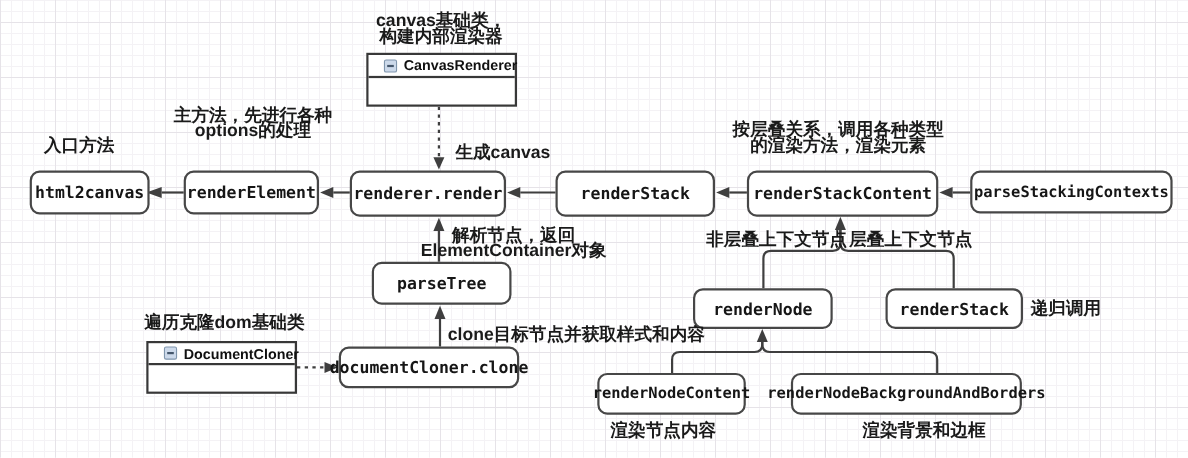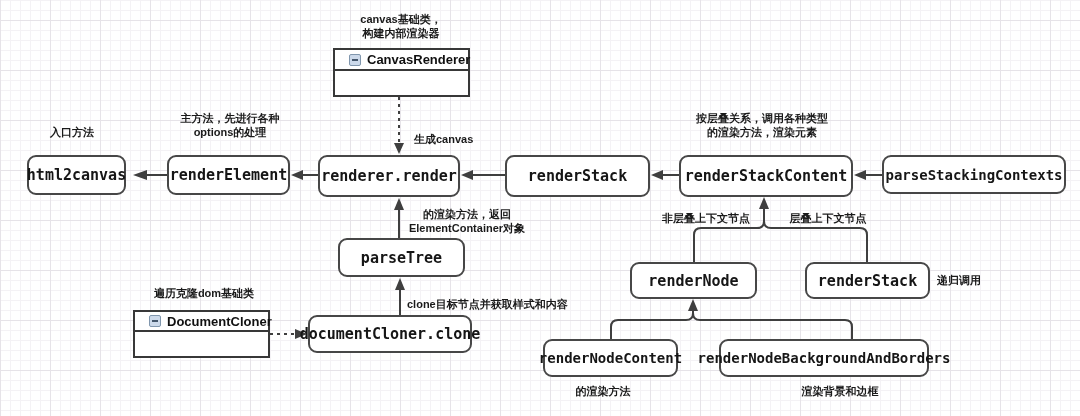--- a/index.html
+++ b/index.html
@@ -45,21 +45,21 @@
     background:#ccd9ea; border:1px solid #8096ad; border-radius:2px;
   }
   .collapse::before {
     content:""; position:absolute; left:2px; top:4px; width:6px; height:2px;
     background:#44566b;
   }
   .uml-body { width:100%; }
 
   .note {
     position:absolute; z-index:3;
-    font-size:11px; font-weight:600; color:#1a1a1a;
+    font-size:16px; font-weight:600; color:#1a1a1a;
     line-height:13.5px; white-space:nowrap; text-align:center;
   }
   .note.ctr { transform:translateX(-50%); }
 </style>
 </head>
 <body>
 
 <div class="canvas">
 
   <svg class="wires" width="1080" height="416">
@@ -111,21 +111,21 @@
       <polygon points="764,197 759,209 769,209"></polygon>
     </g>
 
     <g>
       <path d="M611 339 L611 327 Q611 320 618 320 L686 320 Q693 320 693 313 L693 310"></path>
       <path d="M852 339 L852 327 Q852 320 845 320 L700 320 Q693 320 693 313 L693 310"></path>
       <polygon points="693,299 688,311 698,311"></polygon>
     </g>
   </svg>
 
-  <div class="node" style="left:27px;top:155px;width:99px;height:40px">html2canvas</div>
+  <div class="node" style="left:27px;top:155px;width:109px;height:40px">html2canvas</div>
   <div class="node" style="left:167px;top:155px;width:123px;height:40px">renderElement</div>
   <div class="node" style="left:318px;top:155px;width:142px;height:42px">renderer.render</div>
   <div class="node" style="left:505px;top:155px;width:145px;height:42px">renderStack</div>
   <div class="node" style="left:679px;top:155px;width:174px;height:42px">renderStackContent</div>
   <div class="node small" style="left:882px;top:155px;width:184px;height:39px">parseStackingContexts</div>
   <div class="node" style="left:338px;top:238px;width:127px;height:39px">parseTree</div>
   <div class="node" style="left:308px;top:315px;width:164px;height:38px">documentCloner.clone</div>
   <div class="node" style="left:630px;top:262px;width:127px;height:37px">renderNode</div>
   <div class="node" style="left:805px;top:262px;width:125px;height:37px">renderStack</div>
   <div class="node small" style="left:543px;top:339px;width:135px;height:38px">renderNodeContent</div>
@@ -147,45 +147,45 @@
     <div class="uml-body"></div>
   </div>
 
   <div class="note ctr" style="left:401px;top:13px">
     <div>canvas基础类，</div>
     <div>构建内部渲染器</div>
   </div>
 
   <div class="note ctr" style="left:72px;top:126px">入口方法</div>
 
-  <div class="note ctr" style="left:230px;top:112px">
+  <div class="note ctr" style="left:230px;top:99px">
     <div>主方法，先进行各种</div>
     <div>options的处理</div>
   </div>
 
   <div class="note" style="left:414px;top:133px">生成canvas</div>
 
   <div class="note ctr" style="left:762px;top:112px">
     <div>按层叠关系，调用各种类型</div>
     <div>的渲染方法，渲染元素</div>
   </div>
 
 
   <div class="note ctr" style="left:467px;top:208px">
-    <div>的渲染方法，返回</div>
+    <div>解析节点，返回</div>
     <div>ElementContainer对象</div>
   </div>
 
   <div class="note" style="left:407px;top:298px">clone目标节点并获取样式和内容</div>
 
   <div class="note ctr" style="left:204px;top:287px">遍历克隆dom基础类</div>
 
   <div class="note ctr" style="left:706px;top:212px">非层叠上下文节点</div>
 
   <div class="note ctr" style="left:828px;top:212px">层叠上下文节点</div>
 
   <div class="note" style="left:937px;top:274px">递归调用</div>
 
-  <div class="note ctr" style="left:603px;top:385px">的渲染方法</div>
+  <div class="note ctr" style="left:603px;top:385px">渲染节点内容</div>
 
   <div class="note ctr" style="left:840px;top:385px">渲染背景和边框</div>
 
 </div>
 
 </body></html>

